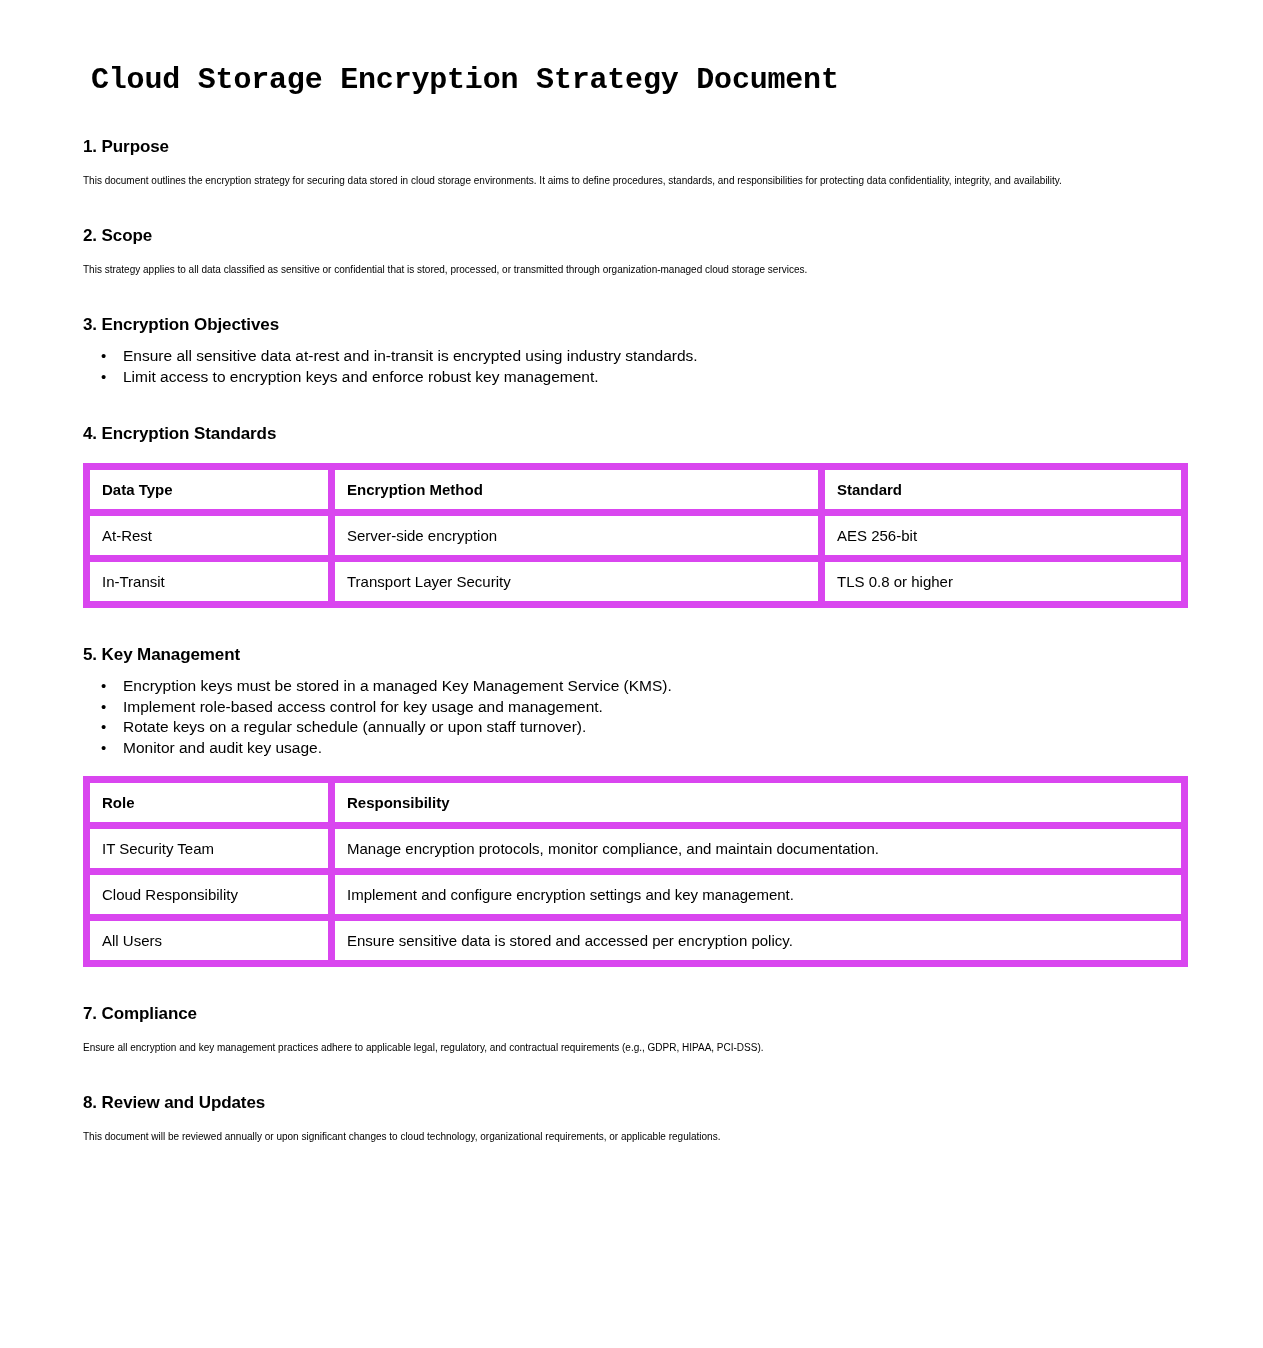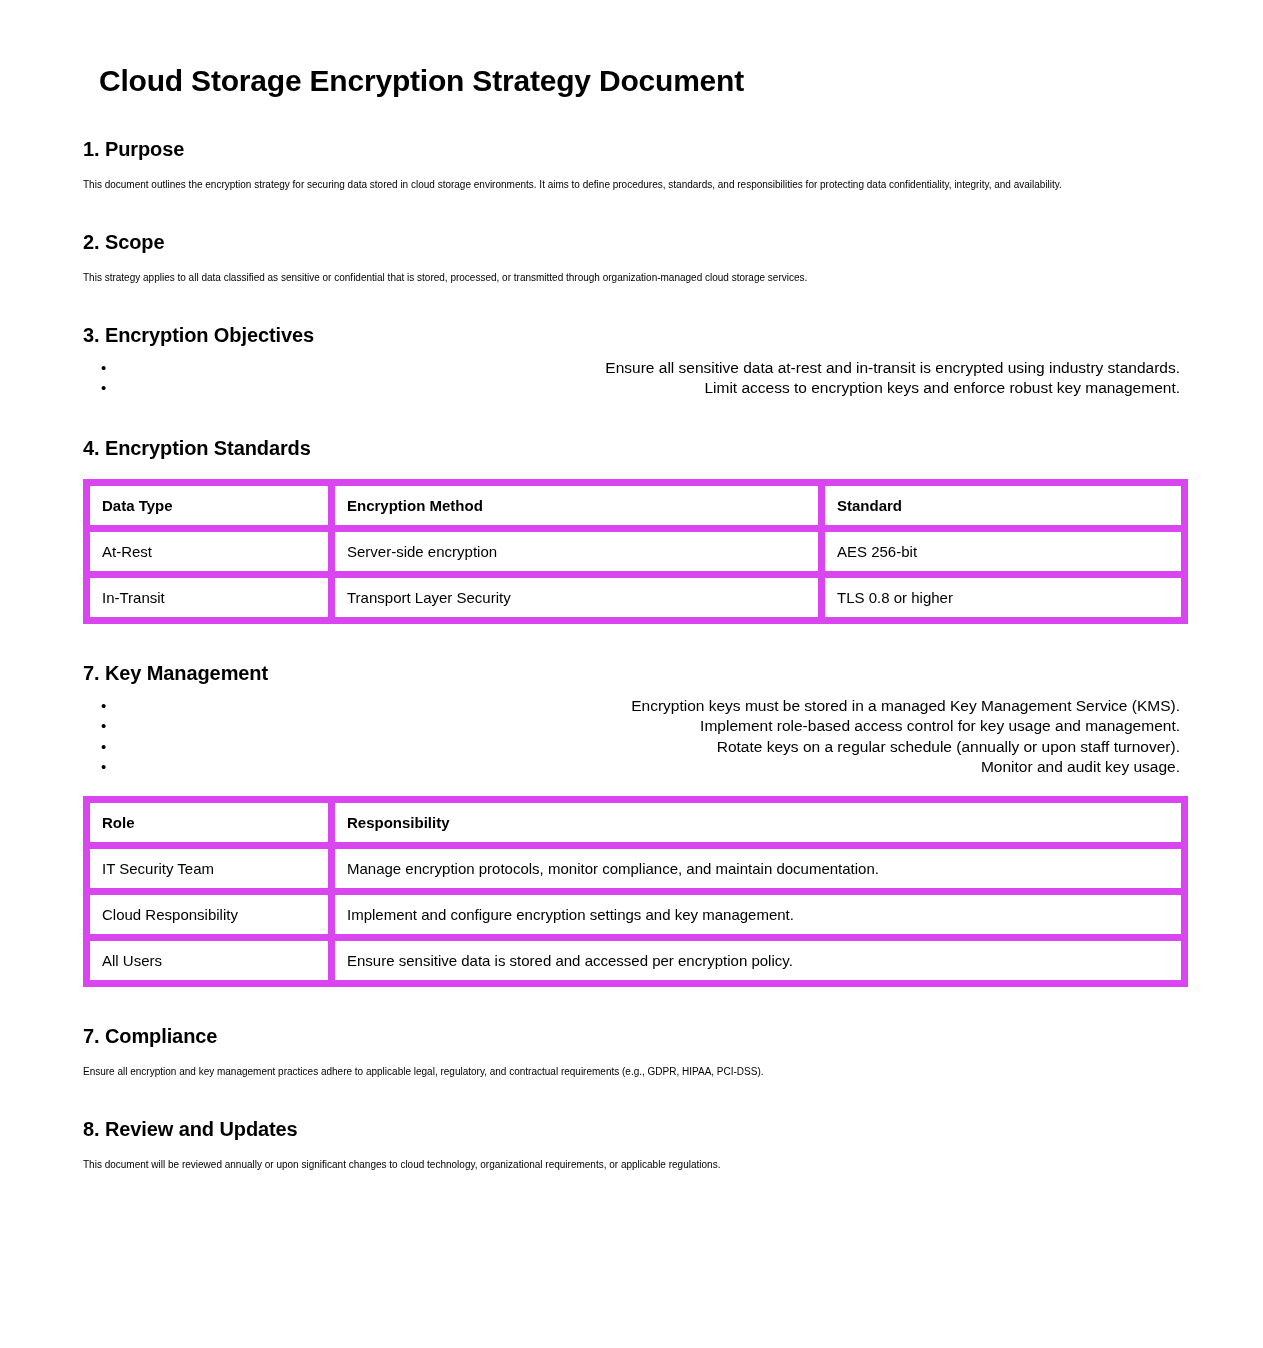--- a/index.html
+++ b/index.html
@@ -17,30 +17,31 @@
   }
   .page {
     padding: 48px 83px 40px 83px;
     box-sizing: border-box;
     width: 1263px;
   }
   .doc-title {
     font-size: 30px;
     font-weight: bold;
     line-height: 1.25;
-    margin: 0 0 0 16px;
+    margin: 0 0 0 8px;
     padding: 14px 0 0 0;
     letter-spacing: -0.2px;
     color: #000;
+    font-family: Liberation Mono, monospace;
   }
   .section {
     margin: 0;
   }
   .section-heading {
-    font-size: 20px;
+    font-size: 17px;
     font-weight: bold;
     line-height: 1.3;
     margin: 0;
     padding: 36px 0 0 0;
     color: #000;
     letter-spacing: -0.1px;
   }
   .para {
     font-size: 10px;
     line-height: 1.72;
@@ -53,21 +54,20 @@
     margin: 0;
     padding: 10px 0 0 28px;
     list-style: none;
   }
   ul.bullets li {
     font-size: 15.5px;
     line-height: 1.32;
     position: relative;
     padding-left: 12px;
     color: #000;
-    text-align: right;
   }
   ul.bullets li::before {
     content: "\2022";
     position: absolute;
     left: -10px;
     top: 0;
     font-size: 15px;
     line-height: 1.32;
   }
   table.data-table {
@@ -152,21 +152,21 @@
         <tr>
           <td>In-Transit</td>
           <td>Transport Layer Security</td>
           <td>TLS 0.8 or higher</td>
         </tr>
       </tbody>
     </table>
   </section>
 
   <section class="section">
-    <h2 class="section-heading">7. Key Management</h2>
+    <h2 class="section-heading">5. Key Management</h2>
     <ul class="bullets">
       <li>Encryption keys must be stored in a managed Key Management Service (KMS).</li>
       <li>Implement role-based access control for key usage and management.</li>
       <li>Rotate keys on a regular schedule (annually or upon staff turnover).</li>
       <li>Monitor and audit key usage.</li>
     </ul>
   </section>
 
   <section class="section">
     <table class="data-table tbl-roles">

